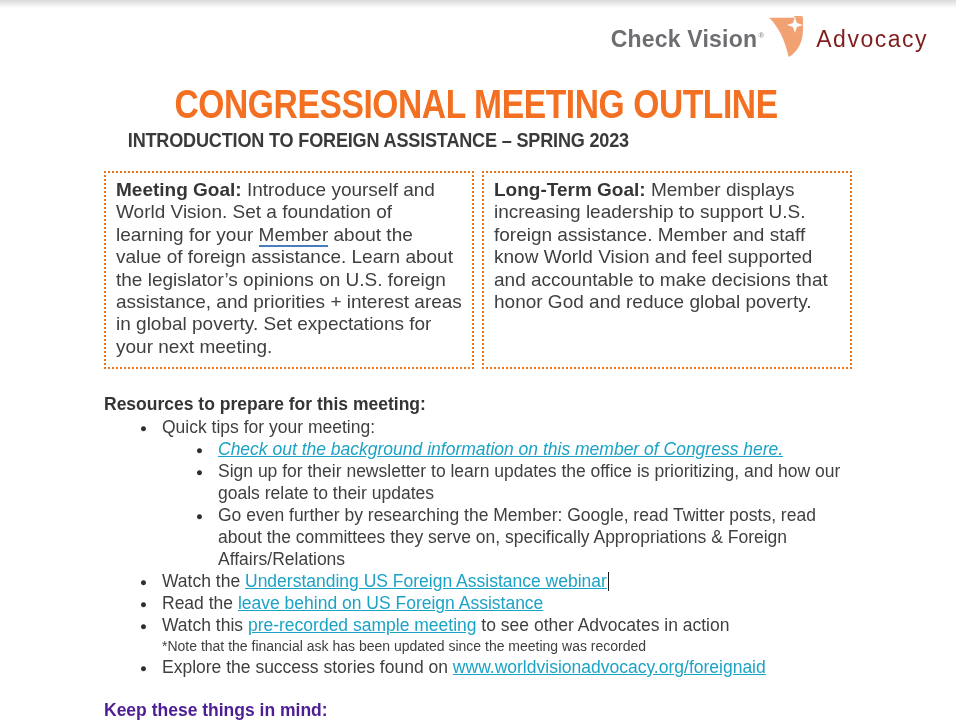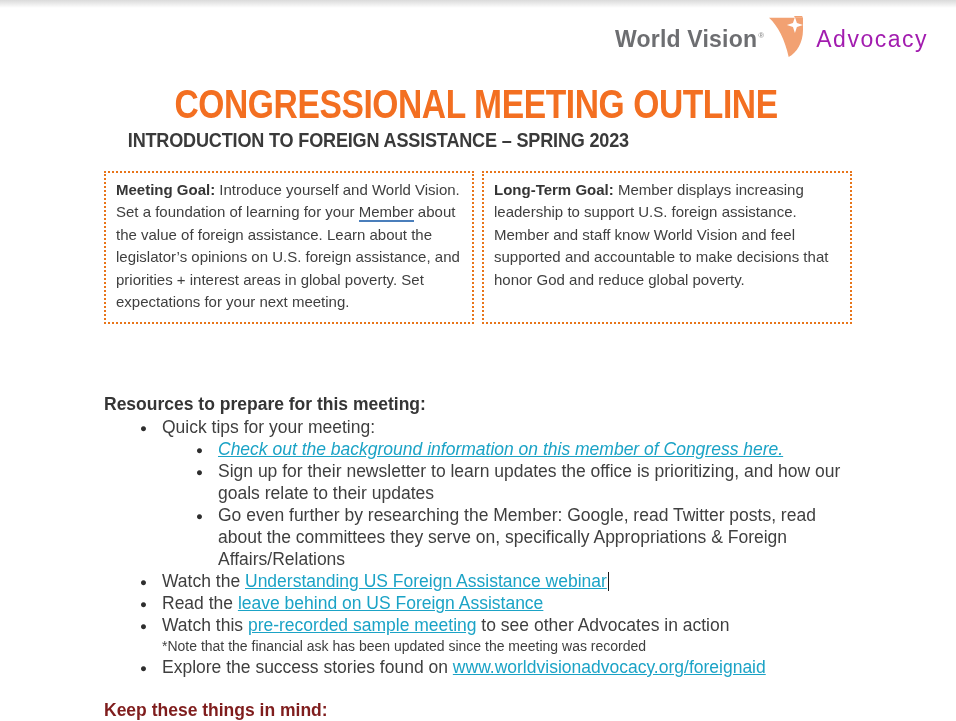--- a/index.html
+++ b/index.html
@@ -6,34 +6,34 @@
   html,body { width:956px; height:721px; background:#ffffff; overflow:hidden;
     font-family:"Liberation Sans", sans-serif; color:#3f3f3f; }
   .top-shade { position:absolute; top:0; left:0; width:956px; height:8px;
     background:linear-gradient(#dadada, #ffffff); }
 
   
   .logo { position:absolute; top:16px; right:28px; display:flex; align-items:center; }
   .logo-brand { font-size:23px; font-weight:bold; color:#6d6e71; letter-spacing:0.2px; }
   .logo-tm { font-size:8px; color:#9a9a9a; vertical-align:super; margin-left:1px; }
   .logo-mark { margin:0 12px 0 4px; display:inline-block; }
-  .logo-sub { font-size:23px; color:#a21caf; letter-spacing:1.5px; font-weight:400; }
+  .logo-sub { font-size:23px; color:#7f1d1d; letter-spacing:1.5px; font-weight:400; }
 
   
   .title-wrap { position:absolute; top:82px; left:0; width:952px; text-align:center; }
   .title { display:inline-block; font-size:40px; font-weight:bold; color:#f36f21;
     transform:scaleX(0.84); transform-origin:center; letter-spacing:-0.5px; white-space:nowrap; }
   .subtitle-wrap { position:absolute; top:128px; left:0; width:756px; text-align:center; }
   .subtitle { display:inline-block; font-size:21px; font-weight:bold; color:#3a3a3a;
     transform:scaleX(0.86); transform-origin:center; letter-spacing:-0.2px; white-space:nowrap; }
 
   
   .goals { position:absolute; top:171px; left:104px; width:748px; display:flex; gap:8px; }
   .goal-box { flex:1; border:2px dotted #e8751a; padding:6px 10px 9px 10px;
-    font-size:15px; line-height:22.4px; color:#3f3f3f; }
+    font-size:19px; line-height:22.4px; color:#3f3f3f; }
   .goal-label { font-weight:bold; color:#353535; }
   .member-link { color:#3f3f3f; border-bottom:2px solid #4a7ebb; text-decoration:none; cursor:pointer; }
 
   
   .resources { position:absolute; top:369px; left:104px; width:756px;
     font-size:17.5px; line-height:22px; }
   .res-heading { font-weight:bold; color:#353535; line-height:23px;margin-top:24px; }
   ul { list-style:none; }
   .lvl1 { padding-left:36px; }
   .lvl2 { padding-left:34px; }
@@ -41,29 +41,29 @@
   li::before { content:"\25CF"; position:absolute; left:0; top:1px; font-size:11.5px; color:#2e2e2e; }
   a.doc-link { color:#1ba3c6; text-decoration:underline; cursor:pointer; }
   .italic { font-style:italic; }
   .flagged { border-bottom:2px dotted #8a7be0; cursor:pointer; }
   .note { font-size:14px; line-height:20px; color:#3f3f3f; }
   .cursor-bar { display:inline-block; width:1.5px; height:19px; background:#1a1a1a;
     vertical-align:text-bottom; margin-left:1px; }
 
   
   .footer-heading { position:absolute; top:700px; left:104px; font-size:17.5px;
-    font-weight:bold; color:#7f1d1d; }
+    font-weight:bold; color:#4c1d95; }
 </style>
 </head>
 <body>
 
 <div class="top-shade"></div>
 
 <div class="logo">
-  <span class="logo-brand"><span>World Vision</span><sup class="logo-tm">®</sup></span>
+  <span class="logo-brand"><span>Check Vision</span><sup class="logo-tm">®</sup></span>
   <span class="logo-mark">
     <svg width="36" height="42" viewBox="0 0 40 47">
       <path d="M1,2 H39 V16 C39,30 32,41 23,46 C19,27 11,11 1,2 Z" fill="#F2A172"></path>
       <path d="M30,1 L32.2,7.8 L39,10 L32.2,12.2 L30,19 L27.8,12.2 L21,10 L27.8,7.8 Z" fill="#ffffff"></path>
       <path d="M29,0 L30,2 L39,2 L38,0 Z" fill="#F2A172"></path>
     </svg>
   </span>
   <span class="logo-sub">Advocacy</span>
 </div>
 

